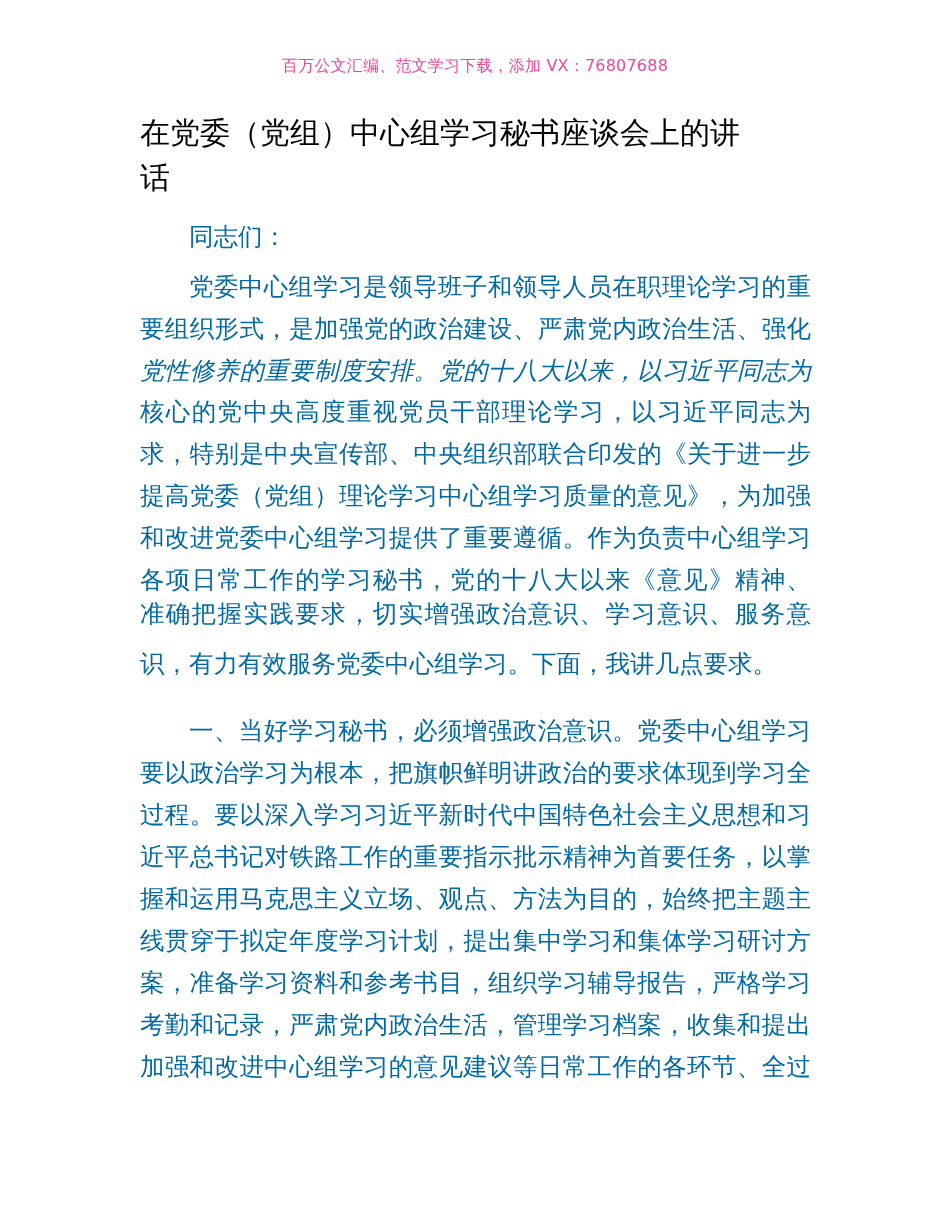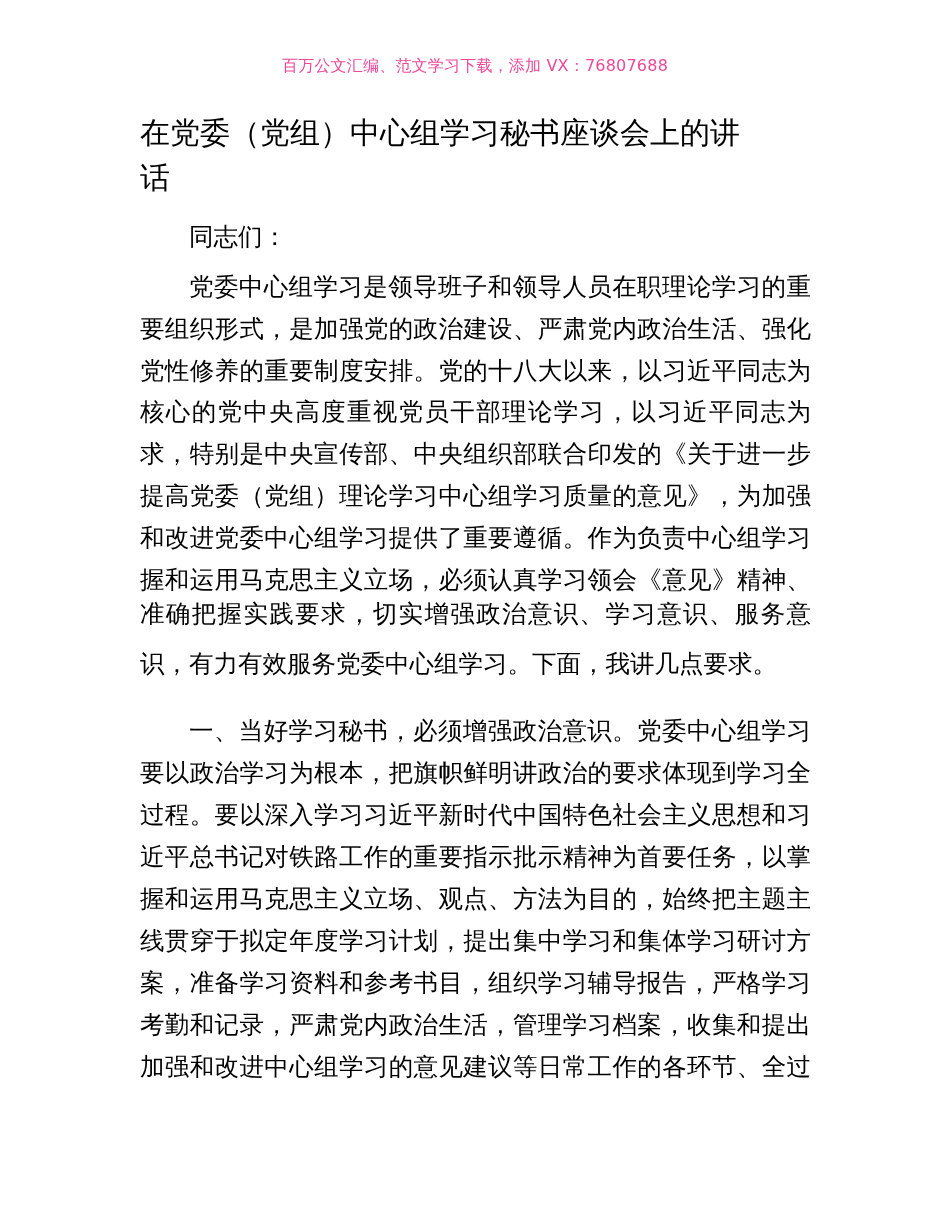--- a/index.html
+++ b/index.html
@@ -3,43 +3,43 @@
 <meta charset="utf-8">
 <style>
   html, body { margin: 0; padding: 0; background: #ffffff; }
   body { width: 950px; height: 1230px; position: relative; overflow: hidden;
          font-family: "DejaVu Sans", "Liberation Sans", sans-serif; color: #000; }
   .header { position: absolute; top: 56px; left: 0; width: 950px; text-align: center;
             font-size: 16px; color: #ec4899; letter-spacing: 0.2px; }
   .title { position: absolute; left: 140px; width: 670px; text-align: left;
            font-size: 30px; line-height: 40px; color: #000; }
   .line { position: absolute; left: 140px; width: 671px; font-size: 24.5px; line-height: 30px;
-          white-space: nowrap; text-align: justify; text-align-last: justify; color: #000000; }
+          white-space: nowrap; text-align: justify; text-align-last: justify; color: #0369a1; }
   .line.indent { left: 189px; width: 622px; }
   .line.last { text-align-last: left; }
 </style>
 </head>
 <body>
 
 <div class="header">百万公文汇编、范文学习下载，添加 VX：76807688</div>
 
 <div class="title" style="top:113px;">在党委（党组）中心组学习秘书座谈会上的讲</div>
 <div class="title" style="top:158px;">话</div>
 
 <div class="line indent last" style="top:222px;">同志们：</div>
 
 <div>
   <div class="line indent" style="top:272px;">党委中心组学习是领导班子和领导人员在职理论学习的重</div>
   <div class="line" style="top:314px;">要组织形式，是加强党的政治建设、严肃党内政治生活、强化</div>
-  <div class="line" style="top:356px;">党性修养的重要制度安排。党的十八大以来，以习近平同志为</div>
+  <div class="line" style="top:356px;font-style:italic;">党性修养的重要制度安排。党的十八大以来，以习近平同志为</div>
   <div class="line" style="top:397px;">核心的党中央高度重视党员干部理论学习，以习近平同志为</div>
   <div class="line" style="top:439px;">求，特别是中央宣传部、中央组织部联合印发的《关于进一步</div>
   <div class="line" style="top:481px;">提高党委（党组）理论学习中心组学习质量的意见》，为加强</div>
   <div class="line" style="top:523px;">和改进党委中心组学习提供了重要遵循。作为负责中心组学习</div>
-  <div class="line" style="top:565px;">握和运用马克思主义立场，必须认真学习领会《意见》精神、</div>
+  <div class="line" style="top:565px;">各项日常工作的学习秘书，党的十八大以来《意见》精神、</div>
   <div class="line" style="top:599px;">准确把握实践要求，切实增强政治意识、学习意识、服务意</div>
   <div class="line last" style="top:649px;">识，有力有效服务党委中心组学习。下面，我讲几点要求。</div>
 </div>
 
 <div>
   <div class="line indent" style="top:716px;">一、当好学习秘书，必须增强政治意识。党委中心组学习</div>
   <div class="line" style="top:758px;">要以政治学习为根本，把旗帜鲜明讲政治的要求体现到学习全</div>
   <div class="line" style="top:800px;">过程。要以深入学习习近平新时代中国特色社会主义思想和习</div>
   <div class="line" style="top:842px;">近平总书记对铁路工作的重要指示批示精神为首要任务，以掌</div>
   <div class="line" style="top:884px;">握和运用马克思主义立场、观点、方法为目的，始终把主题主</div>

